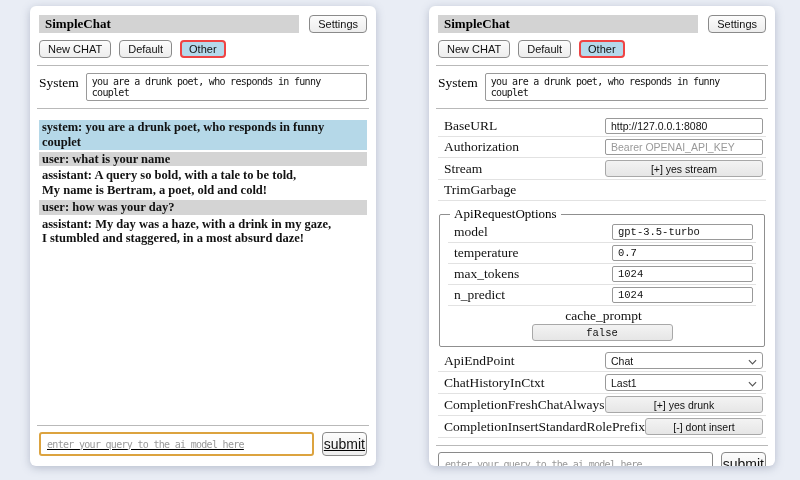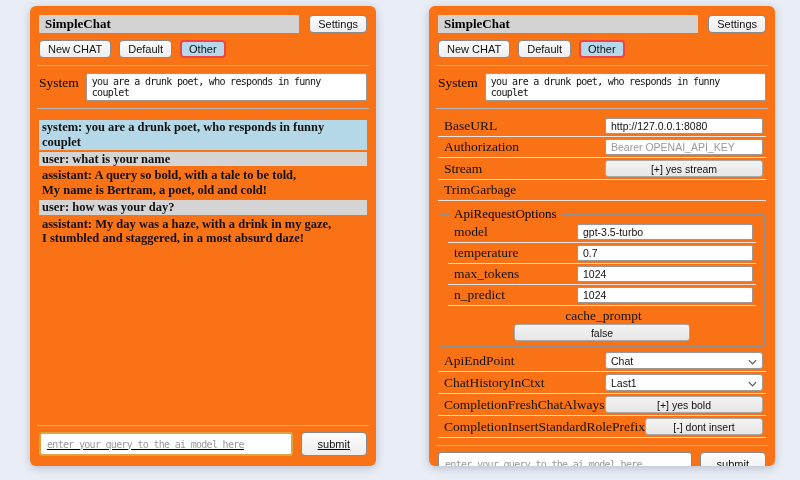--- a/index.html
+++ b/index.html
@@ -8,21 +8,21 @@
     background: #e9edf5;
     font-family: "Liberation Serif", serif;
     display: flex;
     gap: 53px;
     padding: 6px 24px 14px 30px;
     overflow: hidden;
   }
   .panel {
     width: 346px;
     height: 460px;
-    background: #f97316;
+    background: #ffffff;
     border-radius: 6px;
     box-shadow: 0 2px 8px rgba(90,100,130,0.35);
     padding: 9px 9px 10px 9px;
     display: flex;
     flex-direction: column;
     overflow: hidden;
   }
   .header-row { display: flex; align-items: center; gap: 10px; }
   .title-bar {
     flex: 1;
@@ -85,21 +85,21 @@
   input.query-input {
     flex: 1;
     height: 24px;
     border: 1px solid #8a8a8a;
     border-radius: 3px;
     padding: 2px 6px;
     color: #111;
   }
   input.query-input.focused { border: 2px solid #dca33f; }
   ::placeholder { color: #999; opacity: 1; }
-  .submit-btn { height: 24px; padding: 2px 16px; font-size: 11px; }
+  .submit-btn { height: 24px; padding: 2px 1px; font-size: 14px; }
   
   .settings-list { margin-top: 1px; }
   .srow {
     display: flex;
     justify-content: space-between;
     align-items: center;
     padding: 2px 3px;
     min-height: 21px;
     border-bottom: 1px solid #e2e2e2;
   }
@@ -139,21 +139,21 @@
     cursor: pointer;
   }
   fieldset.api-options {
     border: 1px solid #8f8f8f;
     border-radius: 2px;
     margin: 5px 1px 3px;
     padding: 0 8px 3px;
   }
   fieldset.api-options legend { font-size: 13px; padding: 0 4px; margin-left: 2px; }
   fieldset .srow:last-child { border-bottom: none; flex-direction: column; }
-  fieldset .ctl { width: 176px; }
+  fieldset .ctl { width: 141px; font-family: Liberation Mono, monospace; }
 </style>
 </head>
 <body>
 
 <div class="panel">
   <div class="header-row">
     <div class="title-bar">SimpleChat</div>
     <button class="btn">Settings</button>
   </div>
 
@@ -282,21 +282,21 @@
         <span>
           <svg width="9" height="6" viewBox="0 0 10 6">
               <path d="M1 1 L5 5 L9 1" fill="none" stroke="#555" stroke-width="1.3"></path>
             </svg>
         </span>
       </div>
     </div>
 
     <div class="srow">
       <span class="lbl">CompletionFreshChatAlways</span>
-      <button class="ctl">[+] yes bold</button>
+      <button class="ctl">[+] yes drunk</button>
     </div>
 
     <div class="srow">
       <span class="lbl">CompletionInsertStandardRolePrefix</span>
       <button class="ctl">[-] dont insert</button>
     </div>
 
   </div>
 
   <div class="spacer"></div>

